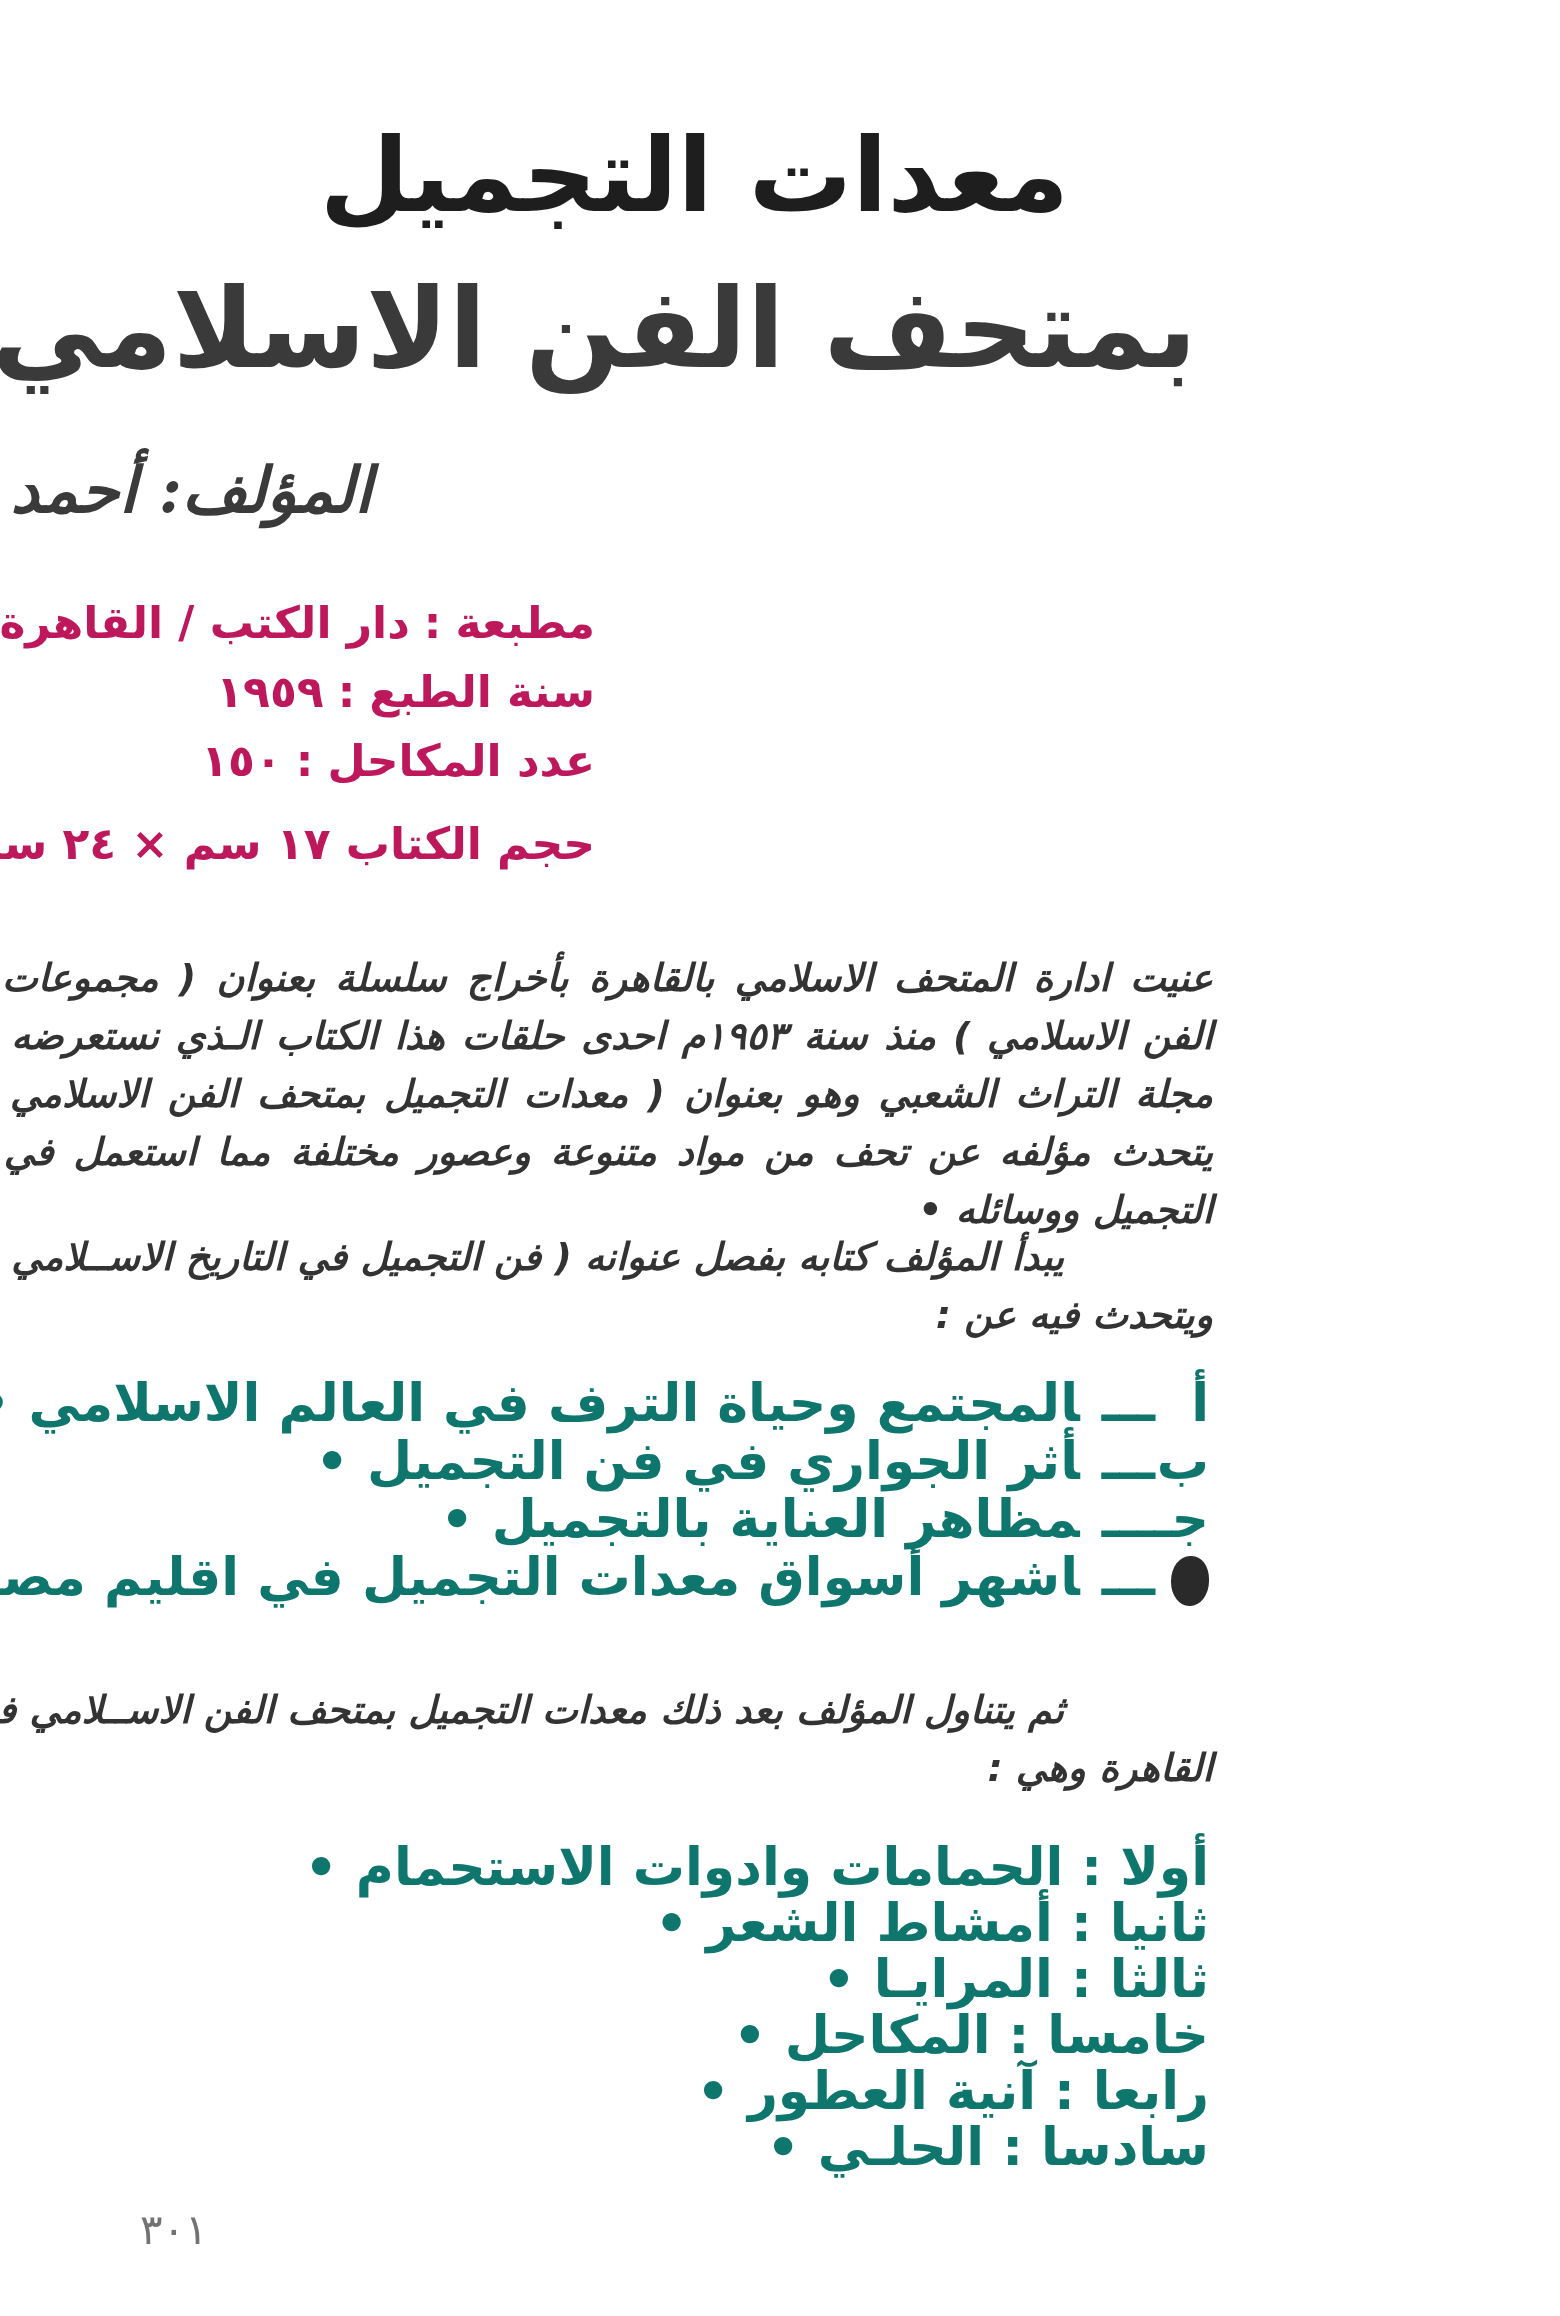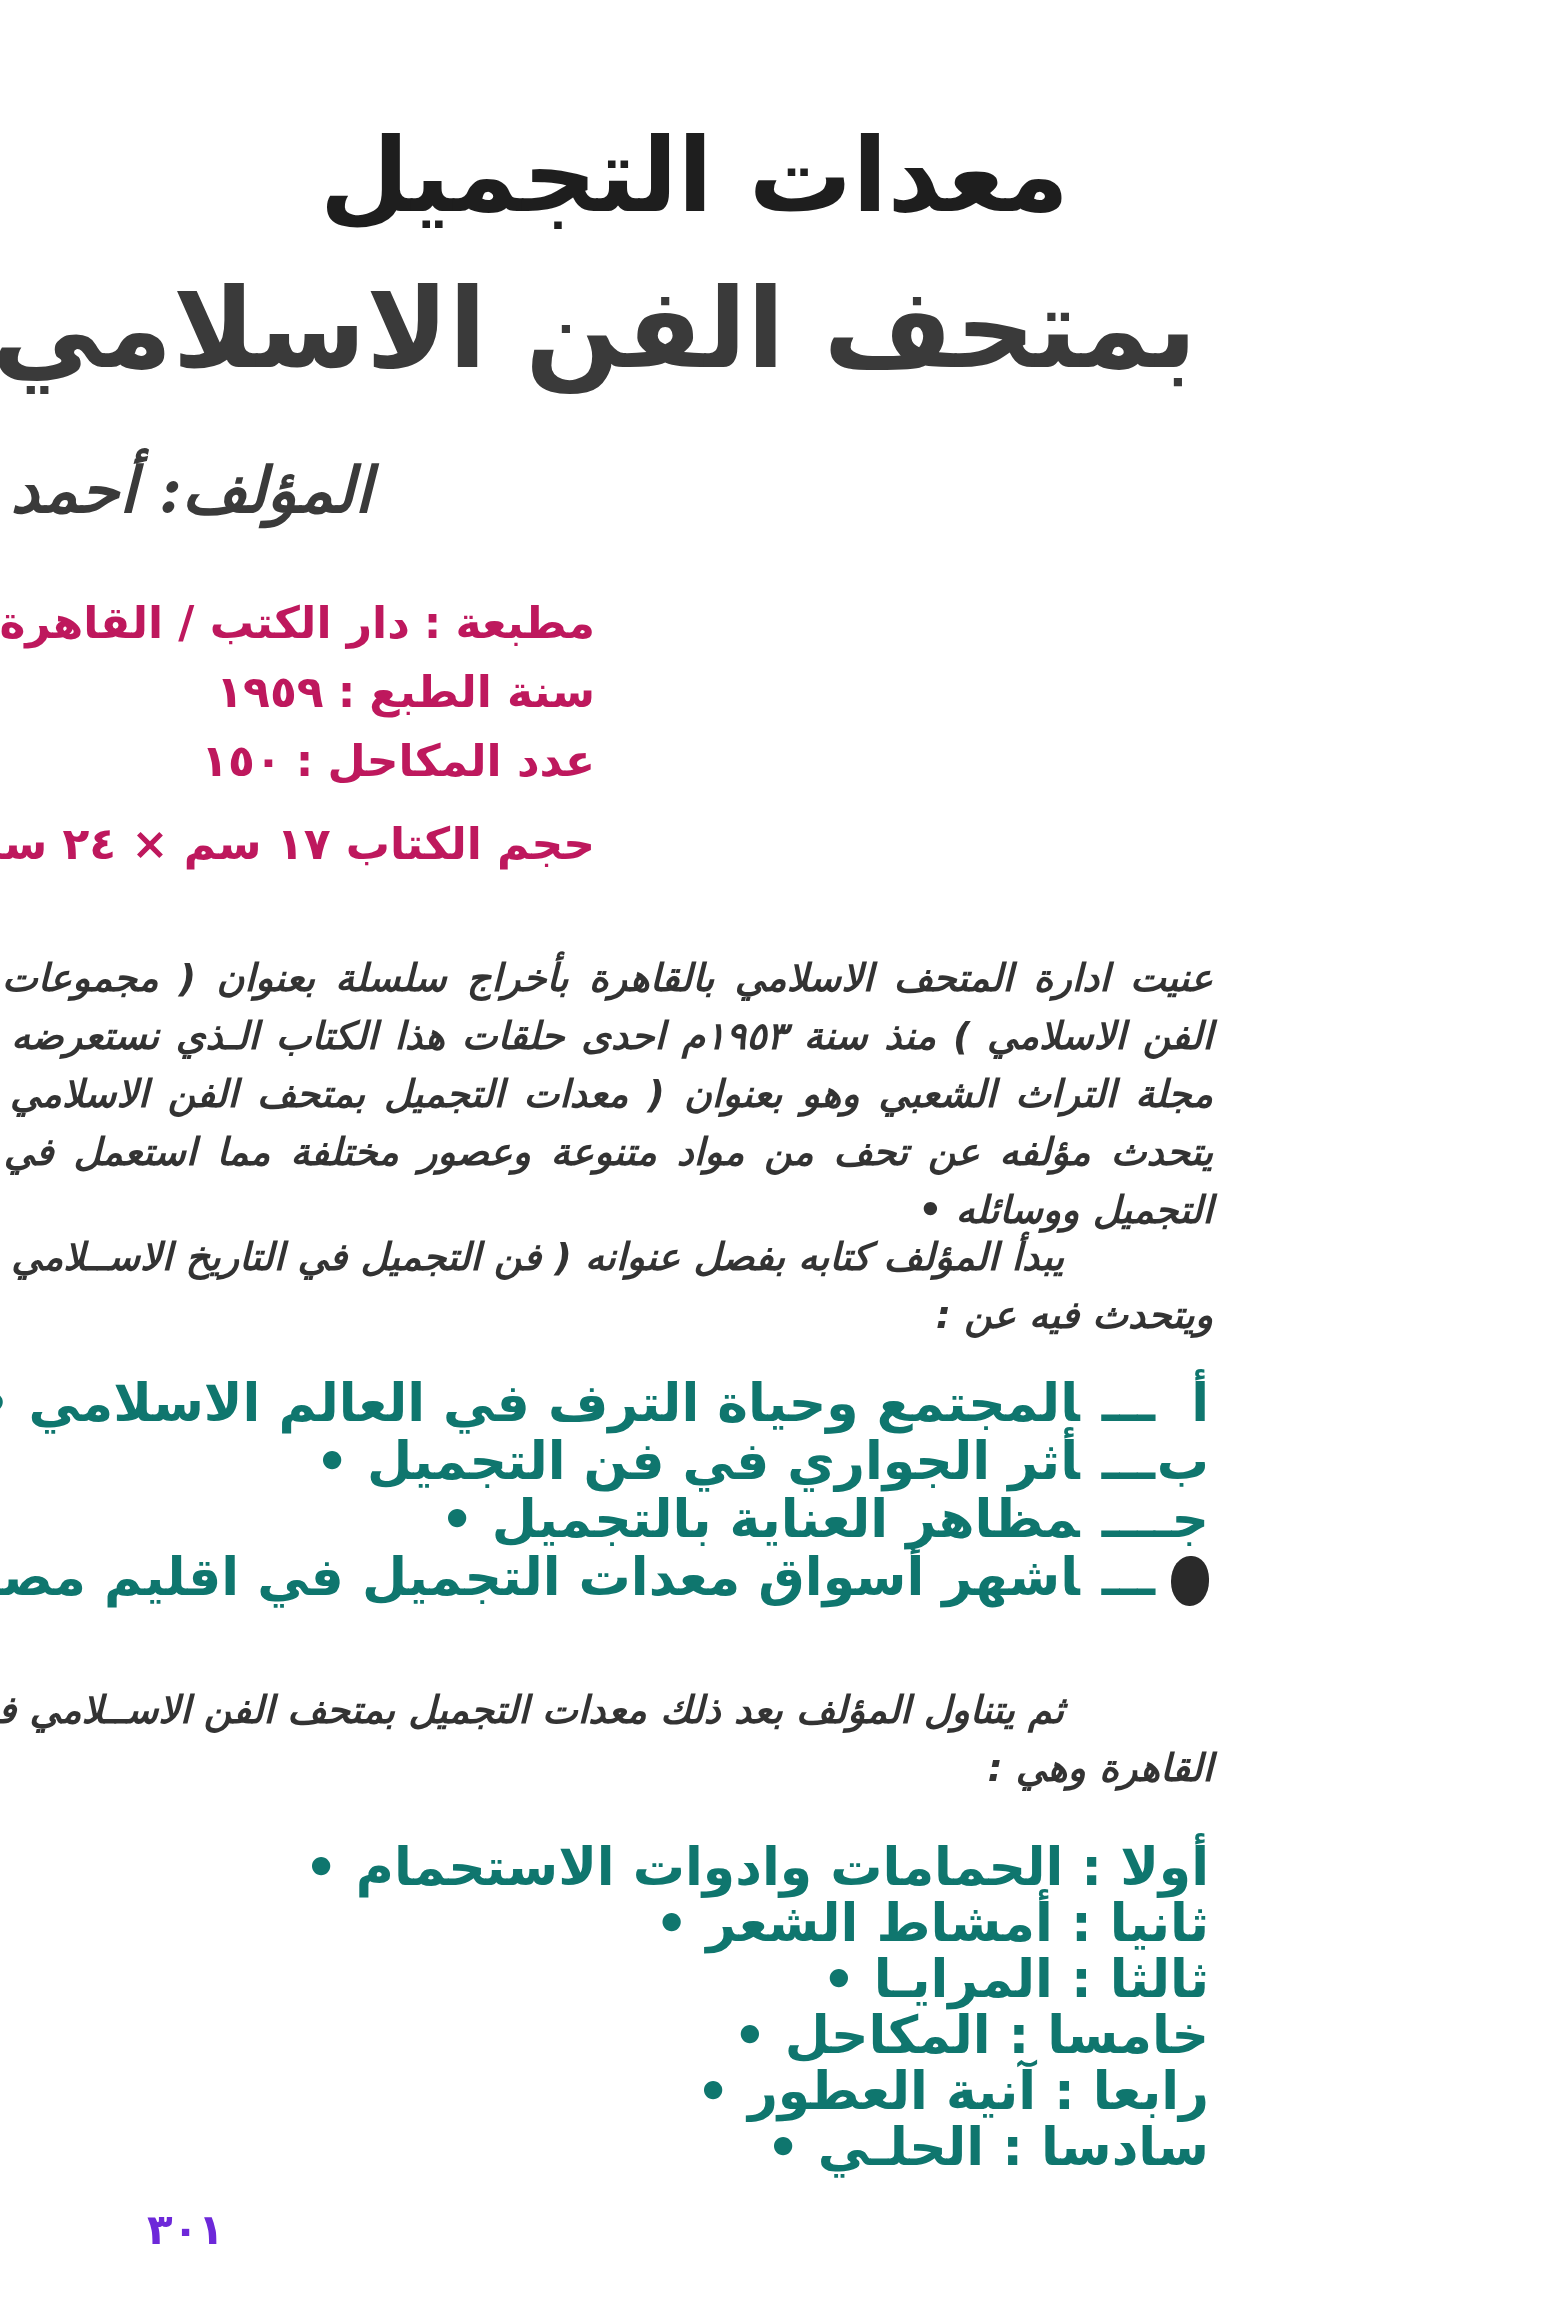--- a/index.html
+++ b/index.html
@@ -127,26 +127,26 @@
     .list-sections li {
       height: 56px;
       line-height: 56px;
       white-space: nowrap;
     }
     .list-sections .ord { display: inline-block; }
     .list-sections .colon { padding: 0 18px; }
 
     .page-number {
       position: absolute;
-      left: 147px;
+      left: 140px;
       top: 2200px;
-      font-weight: bold;
+      font-weight: normal;
       font-size: 42px;
       line-height: 59px;
-      color: #6d28d9;
+      color: #737373;
       direction: rtl;
     }
   </style>
 </head>
 <body>
 
 <div class="page">
 
   <div class="title-line title-1">معدات التجميل</div>
   <div class="title-line title-2">بمتحف الفن الاسلامي</div>

